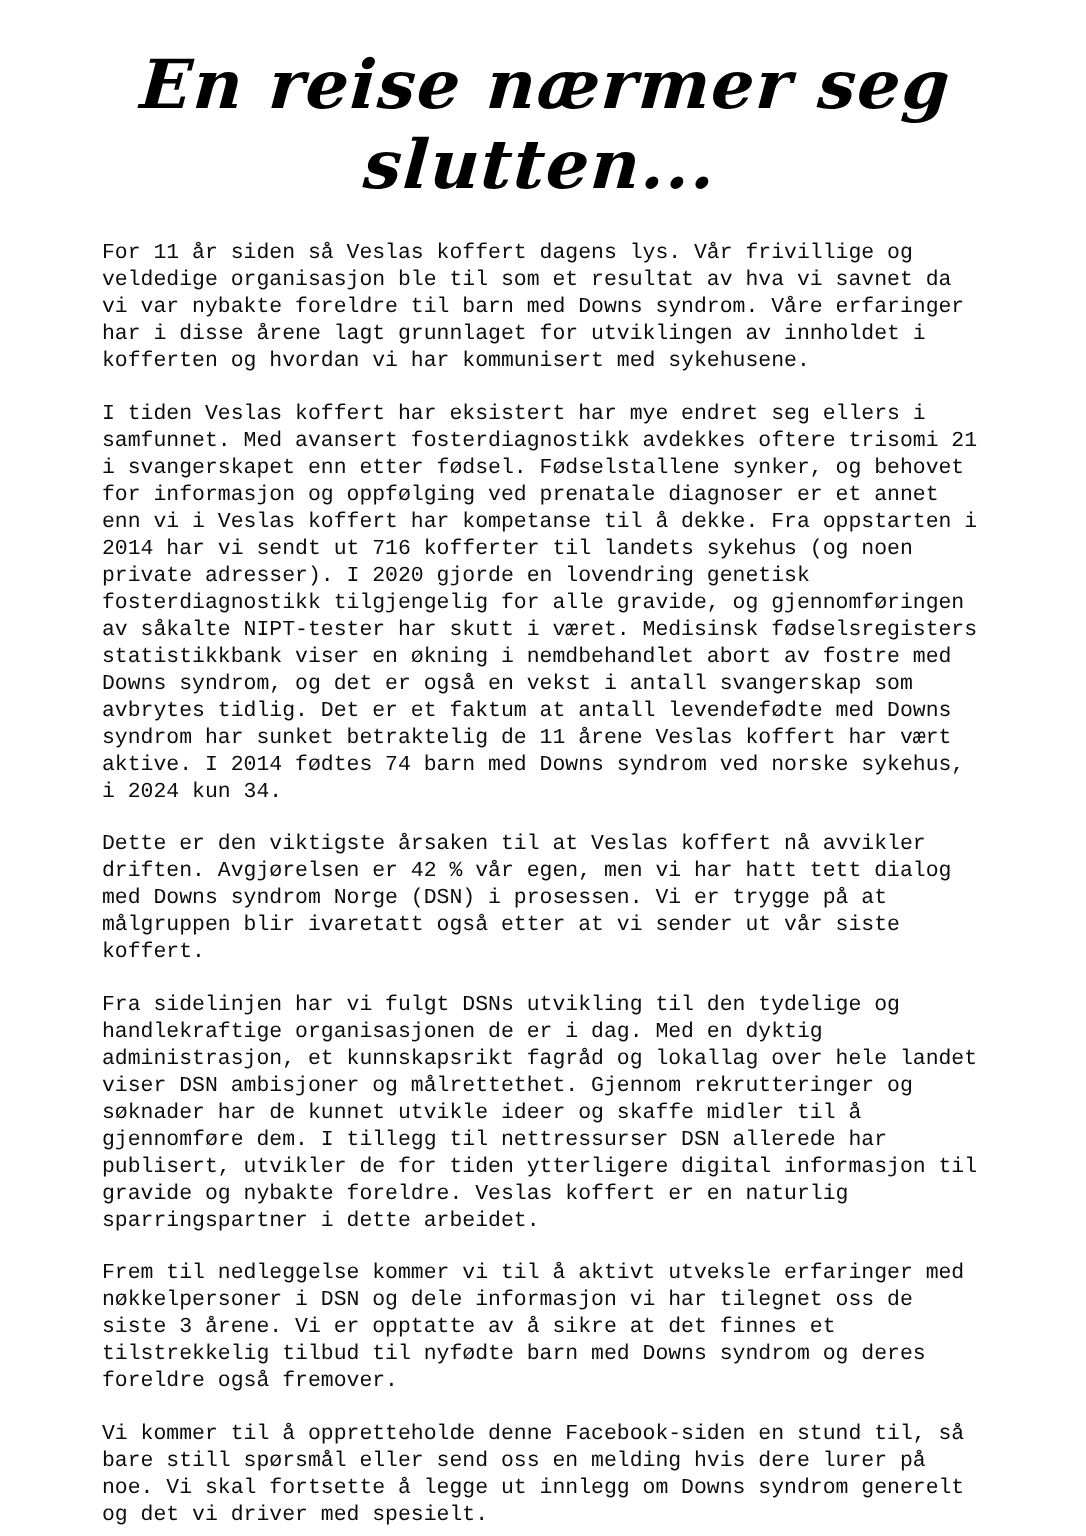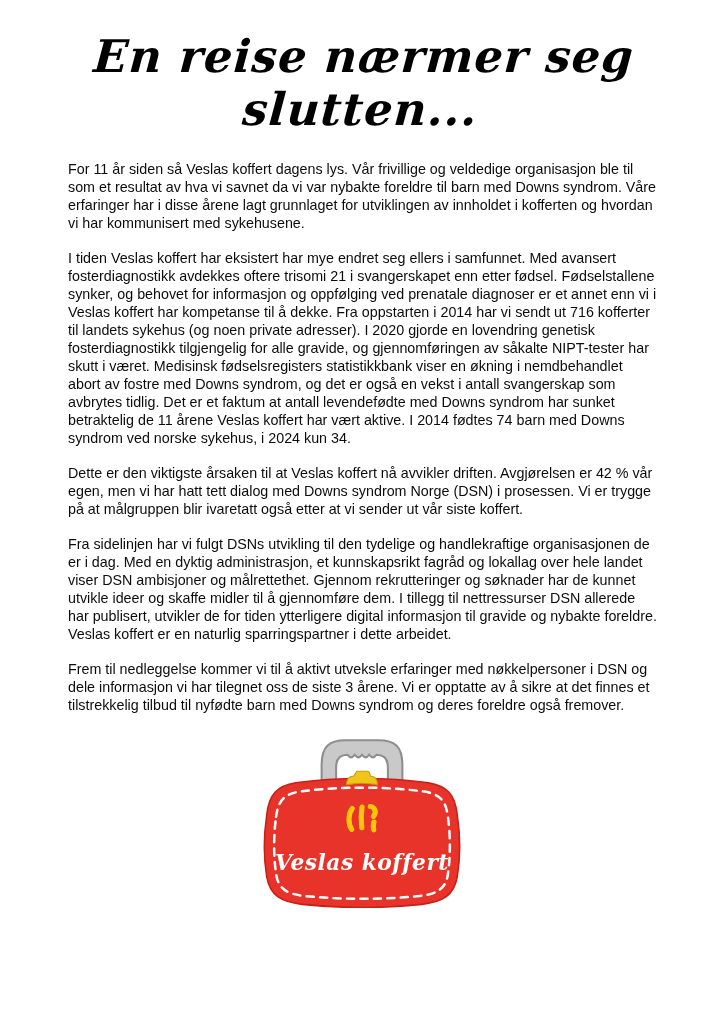--- a/index.html
+++ b/index.html
@@ -21,21 +21,21 @@
     letter-spacing: 1px;
     color: #000000;
     transform: skewX(-4deg);
   }
   .article {
     margin: 24px 66px 0 68px;
     width: 590px;
   }
   .article p {
     margin: 0 0 17px 0;
-    font-family: Liberation Sans, sans-serif;
+    font-family: Liberation Mono, monospace;
     font-size: 14.3px;
     line-height: 18px;
     color: #0c0c0c;
     text-align: left;
   }
   .illustration-wrap {
     margin-top: 18px;
     display: flex;
     justify-content: center;
   }
@@ -52,20 +52,21 @@
 <div class="page">
 
   <div class="doc-title">En reise nærmer seg slutten...</div>
 
   <div class="article">
       <p>For 11 år siden så Veslas koffert dagens lys. Vår frivillige og veldedige organisasjon ble til som et resultat av hva vi savnet da vi var nybakte foreldre til barn med Downs syndrom. Våre erfaringer har i disse årene lagt grunnlaget for utviklingen av innholdet i kofferten og hvordan vi har kommunisert med sykehusene.</p>
       <p>I tiden Veslas koffert har eksistert har mye endret seg ellers i samfunnet. Med avansert fosterdiagnostikk avdekkes oftere trisomi 21 i svangerskapet enn etter fødsel. Fødselstallene synker, og behovet for informasjon og oppfølging ved prenatale diagnoser er et annet enn vi i Veslas koffert har kompetanse til å dekke. Fra oppstarten i 2014 har vi sendt ut 716 kofferter til landets sykehus (og noen private adresser). I 2020 gjorde en lovendring genetisk fosterdiagnostikk tilgjengelig for alle gravide, og gjennomføringen av såkalte NIPT-tester har skutt i været. Medisinsk fødselsregisters statistikkbank viser en økning i nemdbehandlet abort av fostre med Downs syndrom, og det er også en vekst i antall svangerskap som avbrytes tidlig. Det er et faktum at antall levendefødte med Downs syndrom har sunket betraktelig de 11 årene Veslas koffert har vært aktive. I 2014 fødtes 74 barn med Downs syndrom ved norske sykehus, i 2024 kun 34.</p>
       <p>Dette er den viktigste årsaken til at Veslas koffert nå avvikler driften. Avgjørelsen er 42 % vår egen, men vi har hatt tett dialog med Downs syndrom Norge (DSN) i prosessen. Vi er trygge på at målgruppen blir ivaretatt også etter at vi sender ut vår siste koffert.</p>
       <p>Fra sidelinjen har vi fulgt DSNs utvikling til den tydelige og handlekraftige organisasjonen de er i dag. Med en dyktig administrasjon, et kunnskapsrikt fagråd og lokallag over hele landet viser DSN ambisjoner og målrettethet. Gjennom rekrutteringer og søknader har de kunnet utvikle ideer og skaffe midler til å gjennomføre dem. I tillegg til nettressurser DSN allerede har publisert, utvikler de for tiden ytterligere digital informasjon til gravide og nybakte foreldre. Veslas koffert er en naturlig sparringspartner i dette arbeidet.</p>
       <p>Frem til nedleggelse kommer vi til å aktivt utveksle erfaringer med nøkkelpersoner i DSN og dele informasjon vi har tilegnet oss de siste 3 årene. Vi er opptatte av å sikre at det finnes et tilstrekkelig tilbud til nyfødte barn med Downs syndrom og deres foreldre også fremover.</p>
+      <p>Vi kommer til å oppretteholde denne Facebook-siden en stund til, så bare still spørsmål eller send oss en melding hvis dere lurer på noe. Vi skal fortsette å legge ut innlegg om Downs syndrom generelt og det vi driver med spesielt.</p>
     </div>
 
   <div class="illustration-wrap">
     <svg width="208" height="176" viewBox="0 0 200 170" xmlns="http://www.w3.org/2000/svg">
 
       <path stroke="#8e8e8e" stroke-width="2" fill-rule="evenodd" d="M61 58 L61 32 C61 14 68 8 84 8 L116 8 C132 8 139 14 139 32 L139 58 L125 58 L125 34
                C125 25 121 22 114 22
                Q110.5 27 107 22 Q103.5 27 100 22 Q96.5 27 93 22 Q89.5 27 86 22
                C79 22 75 25 75 34 L75 58 Z" fill="#c9c9c9"></path>
 

